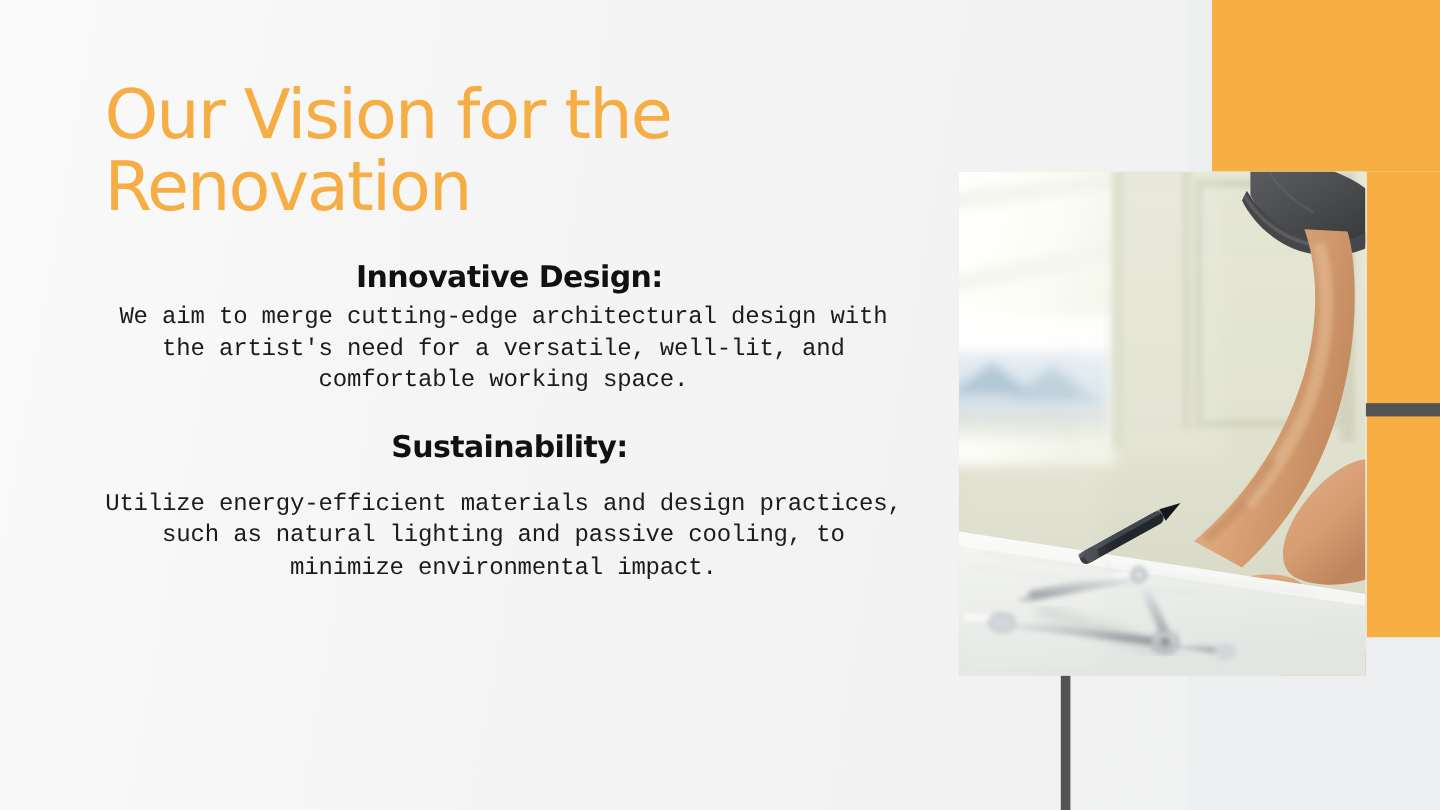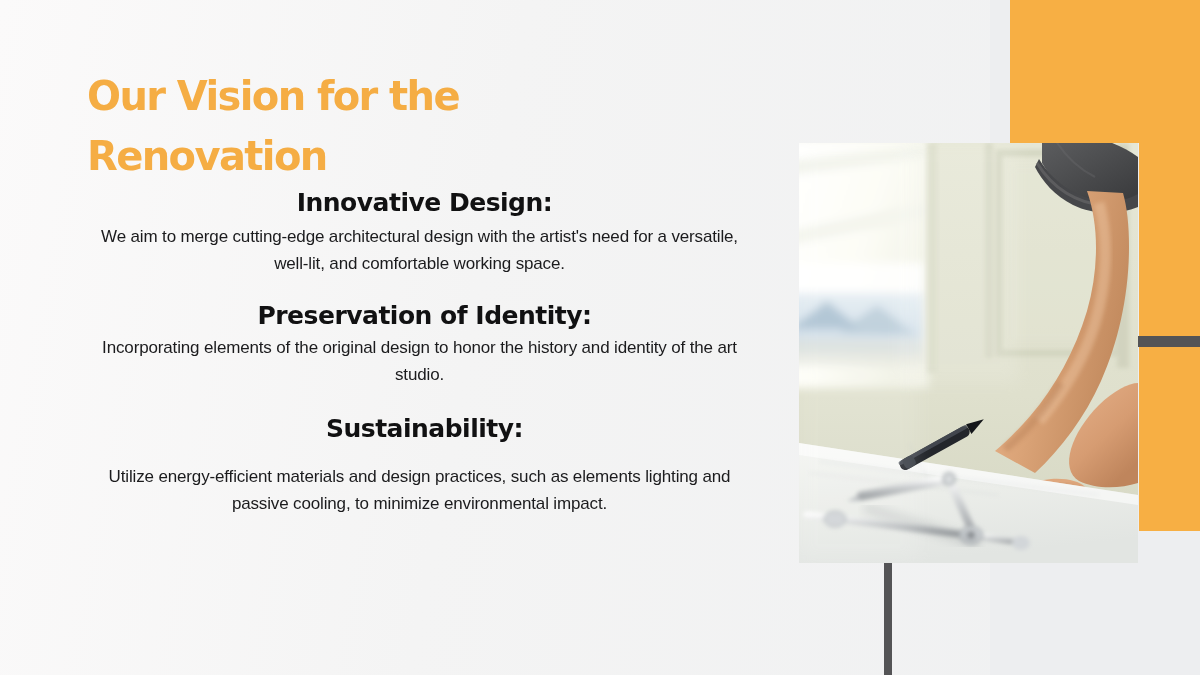--- a/index.html
+++ b/index.html
@@ -37,40 +37,40 @@
   .bar-vertical {
     position:absolute; left:884px; top:563px; width:8px; height:112px;
     background:#545456;
   }
   
   .content {
     position:absolute; left:87px; top:66px; width:675px;
   }
   .title {
     font-family:"DejaVu Sans", sans-serif;
-    font-weight:bold;
-    font-size:40px;
+    font-weight:normal;
+    font-size:57px;
     line-height:60px;
     letter-spacing:-1.6px;
     color:#f5ad44;
-    margin-bottom:0;
+    margin-bottom:28px;
   }
   .section { margin-bottom:16px;text-align:center; }
   .section-heading {
     font-family:"DejaVu Sans", sans-serif;
     font-weight:bold;
     font-size:25px;
     line-height:33px;
     letter-spacing:-0.5px;
     color:#111112;
     margin-bottom:3px;
   }
   .section-body {
-    font-family:Liberation Sans, sans-serif;
-    font-size:17px;
+    font-family:Liberation Mono, monospace;
+    font-size:20px;
     line-height:26.5px;
     letter-spacing:-0.15px;
     color:#1b1b1d;
     max-width:665px;
   }
   .sec-1 .section-heading { margin-bottom:5px; }
   .sec-2 { margin-top:22px; }
   .sec-3 { margin-top:24px; }
   .sec-3 .section-heading { margin-bottom:19px; }
 
@@ -100,28 +100,24 @@
     <h1 class="title">
       <span>Our Vision for the</span><br>
       <span>Renovation</span>
     </h1>
 
     <div class="section sec-1">
       <div class="section-heading">Innovative Design:</div>
       <div class="section-body">We aim to merge cutting-edge architectural design with the artist's need for a versatile, well-lit, and comfortable working space.</div>
     </div>
 
-    <div class="section sec-2">
-      <div class="section-heading">Preservation of Identity:</div>
-      <div class="section-body">Incorporating elements of the original design to honor the history and identity of the art studio.</div>
-    </div>
 
     <div class="section sec-3">
       <div class="section-heading">Sustainability:</div>
-      <div class="section-body">Utilize energy-efficient materials and design practices, such as elements lighting and passive cooling, to minimize environmental impact.</div>
+      <div class="section-body">Utilize energy-efficient materials and design practices, such as natural lighting and passive cooling, to minimize environmental impact.</div>
     </div>
 
   </div>
 
   <div class="photo">
     <svg viewBox="0 0 339 420" preserveAspectRatio="xMidYMid slice">
       <defs>
         <linearGradient id="windowGlow" x1="0" y1="0" x2="1" y2="0.6">
           <stop offset="0%" stop-color="#ffffff"></stop>
           <stop offset="55%" stop-color="#fdfdf6"></stop>

